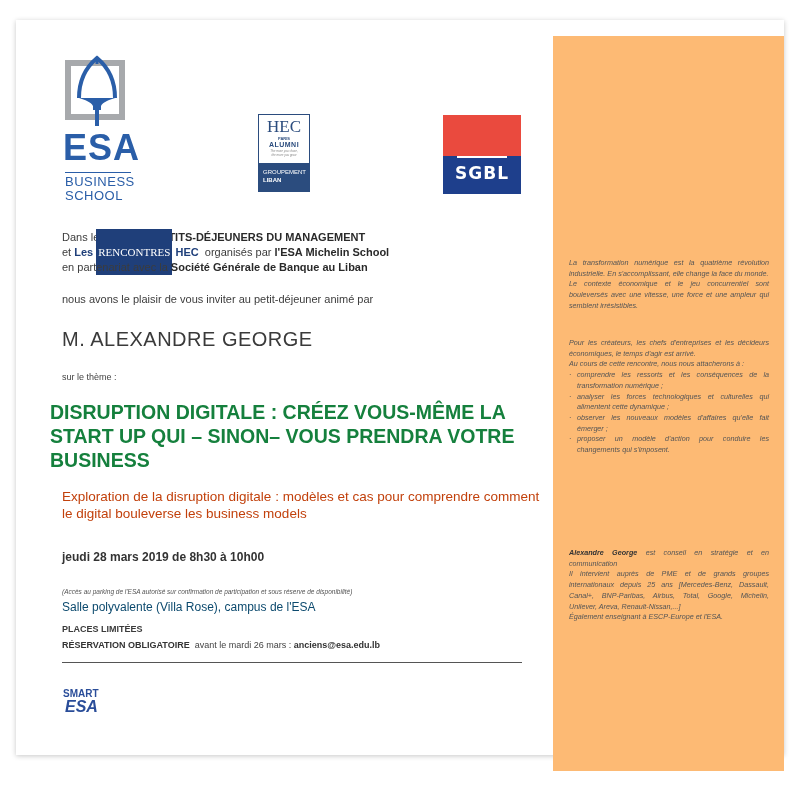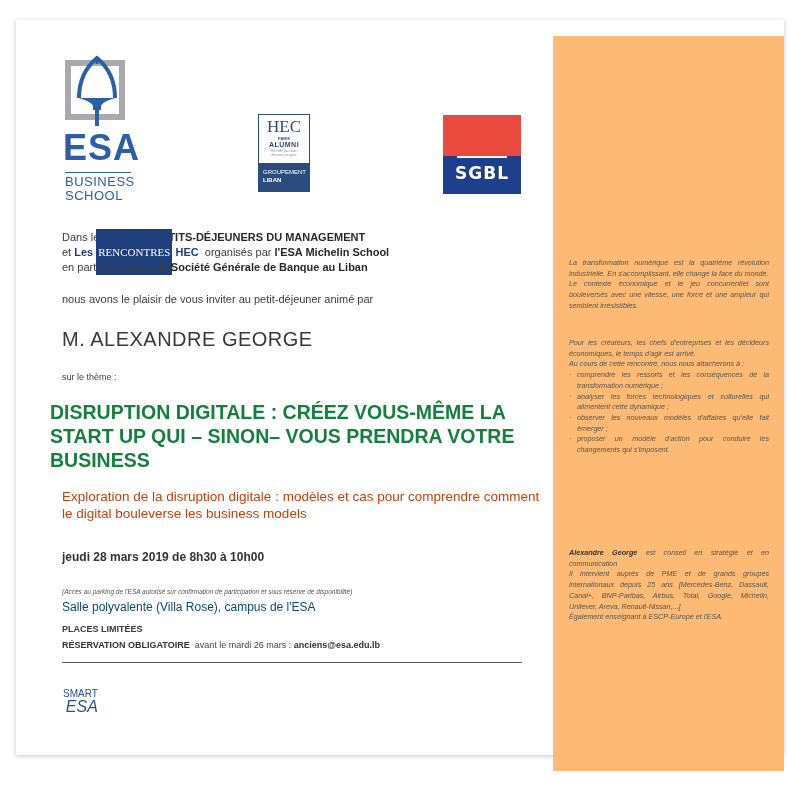--- a/index.html
+++ b/index.html
@@ -46,21 +46,21 @@
   .theme { left:46px; top:352px; font-size:9px; color:#444; }
   .title { left:34px; top:380px; width:470px; font-size:19.5px; line-height:24px; font-weight:bold; color:#15803d; }
   .subtitle { left:46px; top:468px; width:480px; font-size:13.5px; line-height:17px; color:#c2410c; }
   .date { left:46px; top:530px; font-size:12px; font-weight:bold; color:#333; }
   .place { left:46px; top:548px; font-size:12px; color:#0c4a6e;margin-top:32px; }
   .note { left:46px; top:568px; font-size:6.5px; font-style:italic; color:#555; }
   .places { left:46px; top:604px; font-size:9px; font-weight:bold; color:#3a3a3a; }
   .resa { left:46px; top:620px; font-size:9px; color:#444; }
   .resa b { color:#333; }
   .rule { left:46px; top:642px; width:460px; height:1px; background:#555; }
-  .smart { left:47px; top:669px; color:#2a4d99; font-weight:normal;text-align:right; }
+  .smart { left:47px; top:669px; color:#2a4d99; font-weight:bold; }
   .smart .s1 { font-size:10px; line-height:10px; letter-spacing:0; }
   .smart .s2 { font-size:16px; line-height:16px; font-style:italic; margin-left:2px; }
 
   .side-text { position:absolute; left:16px; width:200px; font-size:7.2px; line-height:10.7px; color:#555; font-style:italic; text-align:justify; }
   .side-text p { margin:0; }
   .side-text ul { margin:0; padding:0; list-style:none; }
   .side-text li { padding-left:8px; position:relative; }
   .side-text li::before { content:"·"; position:absolute; left:0; }
   .side-p1 { top: 222px; }
   .side-p2 { top: 302px; }

